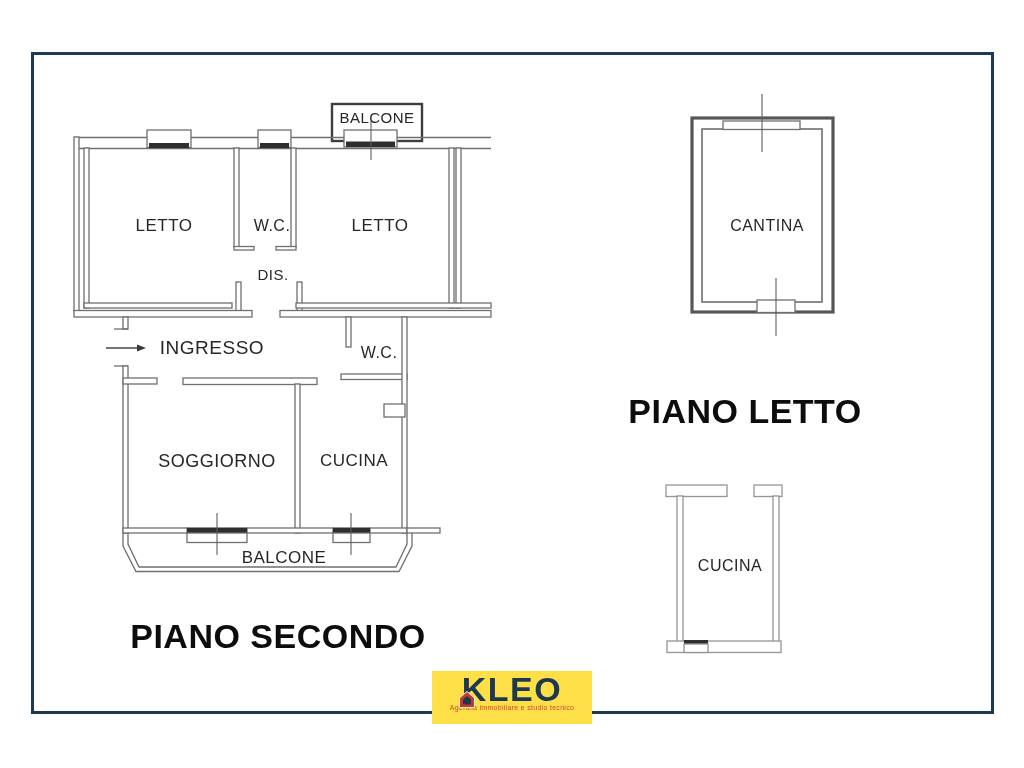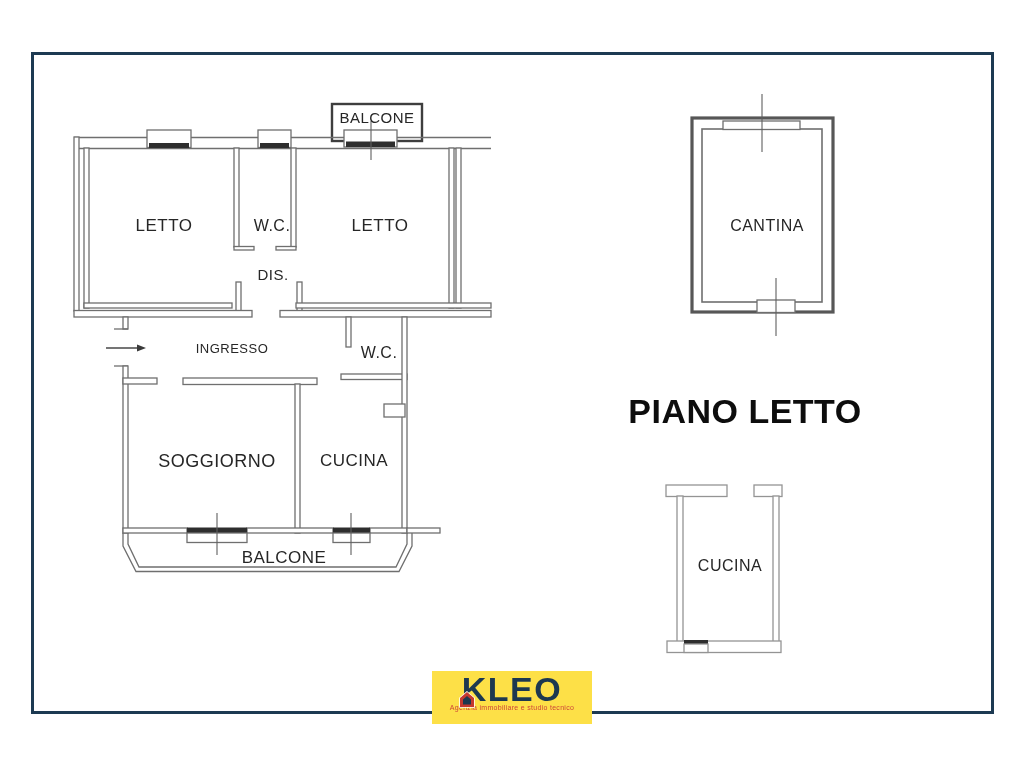--- a/index.html
+++ b/index.html
@@ -140,28 +140,29 @@
       <rect class="dk" x="684" y="640" width="24" height="4"></rect>
       <rect class="cw" x="684" y="644" width="24" height="8.5"></rect>
     </g>
   </svg>
 
   <div class="lbl" style="left:377px;top:117px;font-size:15px">BALCONE</div>
   <div class="lbl" style="left:164px;top:226px;font-size:17px">LETTO</div>
   <div class="lbl" style="left:272px;top:226px;font-size:16px">W.C.</div>
   <div class="lbl" style="left:380px;top:226px;font-size:17px">LETTO</div>
   <div class="lbl" style="left:273px;top:274px;font-size:15px">DIS.</div>
-  <div class="lbl" style="left:232px;top:348px;font-size:13px">INGRESSO</div>
+  <div class="lbl" style="left:212px;top:348px;font-size:19px">INGRESSO</div>
   <div class="lbl" style="left:379px;top:353px;font-size:16px">W.C.</div>
   <div class="lbl" style="left:217px;top:461px;font-size:18px">SOGGIORNO</div>
   <div class="lbl" style="left:354px;top:461px;font-size:17px">CUCINA</div>
   <div class="lbl" style="left:284px;top:558px;font-size:17px">BALCONE</div>
   <div class="lbl" style="left:767px;top:226px;font-size:16px">CANTINA</div>
   <div class="lbl" style="left:730px;top:566px;font-size:16px">CUCINA</div>
 
+  <div class="title" style="left:278px;top:636px">PIANO SECONDO</div>
   <div class="title" style="left:745px;top:411px">PIANO LETTO</div>
 
   <div class="logo">
     <svg class="house" viewBox="0 0 16 17">
       <path d="M8,1 L15,7 L15,16 L1,16 L1,7 Z" fill="#c5392f" stroke="#ffffff" stroke-width="1.6" paint-order="stroke"></path>
       <path d="M8,5 L12,8.5 L12,13.5 L4,13.5 L4,8.5 Z" fill="#1d3850"></path>
     </svg>
     <span class="kleo">KLEO</span>
     <div class="tagline">Agenzia immobiliare e studio tecnico</div>
   </div>

